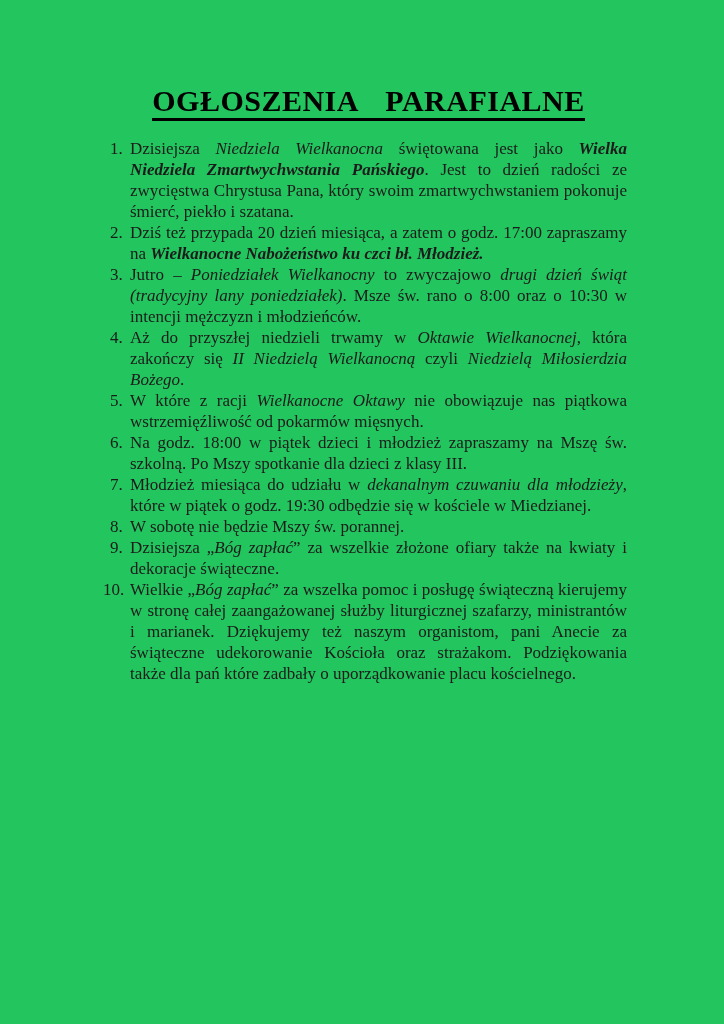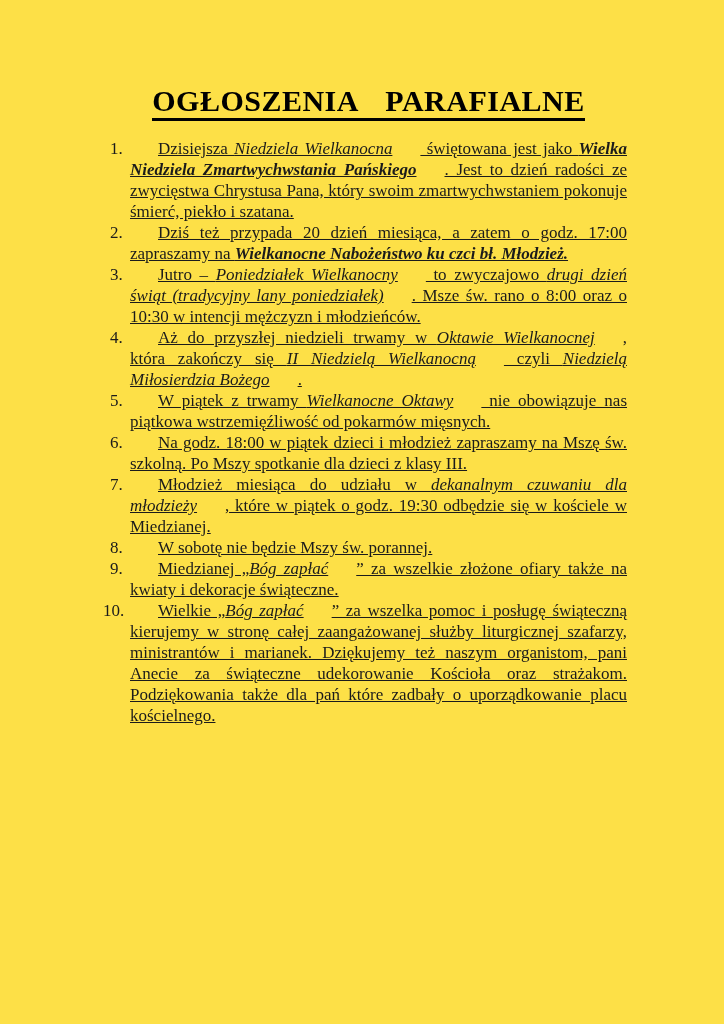--- a/index.html
+++ b/index.html
@@ -12,22 +12,21 @@
     height: 1024px;
     font-family: "Liberation Serif", "DejaVu Serif", serif;
     color: #1b1b1b;
     overflow: hidden;
   }
   .page {
     box-sizing: border-box;
     width: 724px;
     height: 1024px;
     padding: 84px 97px 0 110px;
-    background: #fde047;
-    text-decoration: underline;
+    background: #22c55e;
   }
   .title {
     margin: 0 0 17px 0;
     text-align: center;
     font-size: 30px;
     font-weight: bold;
     line-height: 1.1;
     color: #000000;
     letter-spacing: 0.5px;
   }
@@ -53,36 +52,36 @@
   .marker {
     position: absolute;
     left: 0;
     top: 0;
     white-space: nowrap;
   }
   
   .item:nth-child(10) .marker {
     left: -7px;
   }
-  .r-normal { font-style: normal; font-weight: normal; margin-left: 28px; }
+  .r-normal { font-style: normal; font-weight: normal; }
   .r-italic { font-style: italic; font-weight: normal; }
   .r-bold-italic { font-style: italic; font-weight: bold; }
 </style>
 </head>
 <body>
 
 <div class="page">
   <h1 class="title">
     <span class="title-text">OGŁOSZENIA PARAFIALNE</span>
   </h1>
   <ol class="announcements">
       <li class="item"><span class="marker">1.</span><span class="item-text"><span class="r-normal">Dzisiejsza </span><span class="r-italic">Niedziela Wielkanocna</span><span class="r-normal"> świętowana jest jako </span><span class="r-bold-italic">Wielka Niedziela Zmartwychwstania Pańskiego</span><span class="r-normal">. Jest to dzień radości ze zwycięstwa Chrystusa Pana, który swoim zmartwychwstaniem pokonuje śmierć, piekło i szatana.</span></span></li>
       <li class="item"><span class="marker">2.</span><span class="item-text"><span class="r-normal">Dziś też przypada 20 dzień miesiąca, a zatem o godz. 17:00 zapraszamy na </span><span class="r-bold-italic">Wielkanocne Nabożeństwo ku czci bł. Młodzież.</span></span></li>
       <li class="item"><span class="marker">3.</span><span class="item-text"><span class="r-normal">Jutro – </span><span class="r-italic">Poniedziałek Wielkanocny</span><span class="r-normal"> to zwyczajowo </span><span class="r-italic">drugi dzień świąt (tradycyjny lany poniedziałek)</span><span class="r-normal">. Msze św. rano o 8:00 oraz o 10:30 w intencji mężczyzn i młodzieńców.</span></span></li>
       <li class="item"><span class="marker">4.</span><span class="item-text"><span class="r-normal">Aż do przyszłej niedzieli trwamy w </span><span class="r-italic">Oktawie Wielkanocnej</span><span class="r-normal">, która zakończy się </span><span class="r-italic">II Niedzielą Wielkanocną</span><span class="r-normal"> czyli </span><span class="r-italic">Niedzielą Miłosierdzia Bożego</span><span class="r-normal">.</span></span></li>
-      <li class="item"><span class="marker">5.</span><span class="item-text"><span class="r-normal">W piątek z trwamy </span><span class="r-italic">Wielkanocne Oktawy</span><span class="r-normal"> nie obowiązuje nas piątkowa wstrzemięźliwość od pokarmów mięsnych.</span></span></li>
+      <li class="item"><span class="marker">5.</span><span class="item-text"><span class="r-normal">W które z racji </span><span class="r-italic">Wielkanocne Oktawy</span><span class="r-normal"> nie obowiązuje nas piątkowa wstrzemięźliwość od pokarmów mięsnych.</span></span></li>
       <li class="item"><span class="marker">6.</span><span class="item-text"><span class="r-normal">Na godz. 18:00 w piątek dzieci i młodzież zapraszamy na Mszę św. szkolną. Po Mszy spotkanie dla dzieci z klasy III.</span></span></li>
       <li class="item"><span class="marker">7.</span><span class="item-text"><span class="r-normal">Młodzież miesiąca do udziału w </span><span class="r-italic">dekanalnym czuwaniu dla młodzieży</span><span class="r-normal">, które w piątek o godz. 19:30 odbędzie się w kościele w Miedzianej.</span></span></li>
       <li class="item"><span class="marker">8.</span><span class="item-text"><span class="r-normal">W sobotę nie będzie Mszy św. porannej.</span></span></li>
-      <li class="item"><span class="marker">9.</span><span class="item-text"><span class="r-normal">Miedzianej „</span><span class="r-italic">Bóg zapłać</span><span class="r-normal">” za wszelkie złożone ofiary także na kwiaty i dekoracje świąteczne.</span></span></li>
+      <li class="item"><span class="marker">9.</span><span class="item-text"><span class="r-normal">Dzisiejsza „</span><span class="r-italic">Bóg zapłać</span><span class="r-normal">” za wszelkie złożone ofiary także na kwiaty i dekoracje świąteczne.</span></span></li>
       <li class="item"><span class="marker">10.</span><span class="item-text"><span class="r-normal">Wielkie „</span><span class="r-italic">Bóg zapłać</span><span class="r-normal">” za wszelka pomoc i posługę świąteczną kierujemy w stronę całej zaangażowanej służby liturgicznej szafarzy, ministrantów i marianek. Dziękujemy też naszym organistom, pani Anecie za świąteczne udekorowanie Kościoła oraz strażakom. Podziękowania także dla pań które zadbały o uporządkowanie placu kościelnego.</span></span></li>
     </ol>
 </div>
 
 </body></html>

